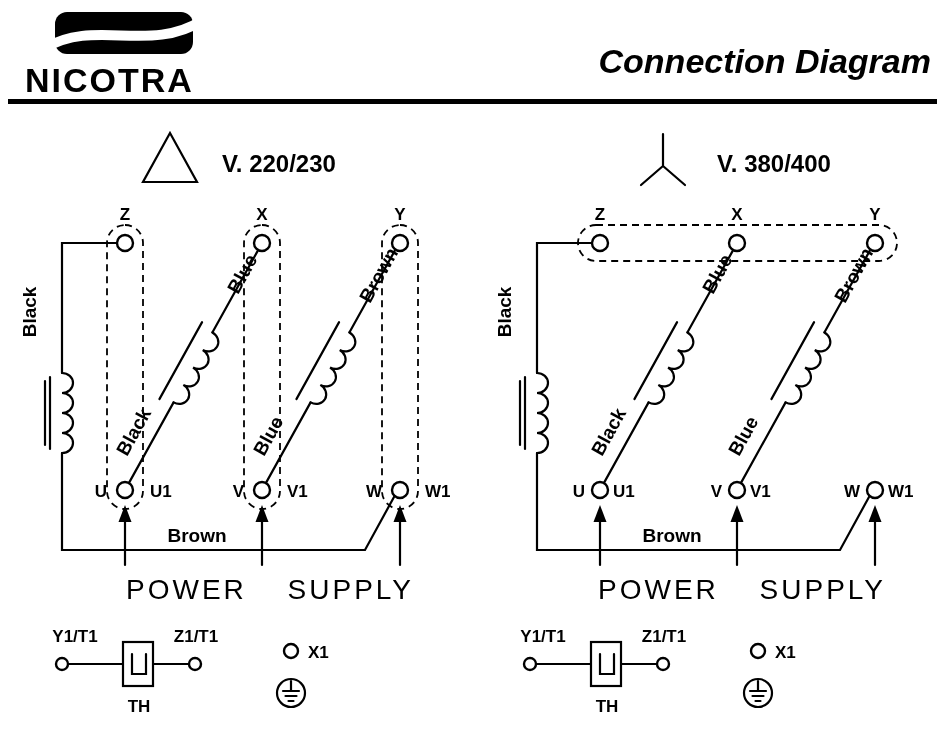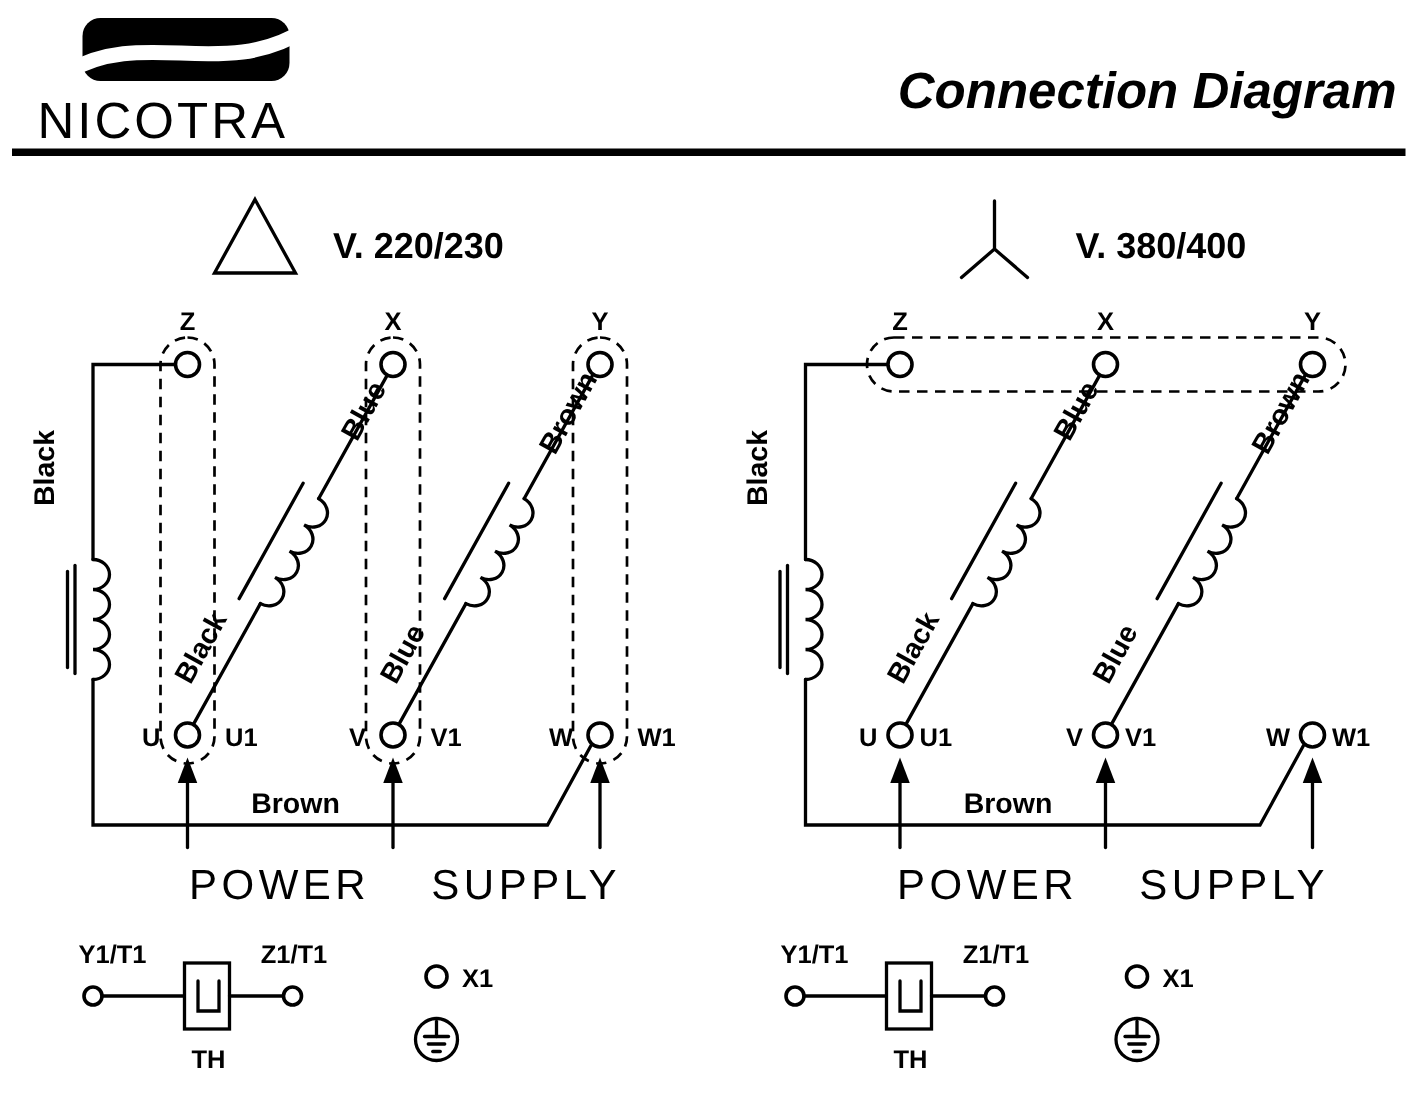--- a/index.html
+++ b/index.html
@@ -1,21 +1,21 @@
 <!DOCTYPE html>
 <html><head>
 <meta charset="utf-8">
 <style>
   html,body{margin:0;padding:0}
   body{
     width:945px;height:741px;position:relative;overflow:hidden;
     background:#ffffff;font-family:"Liberation Sans",sans-serif;color:#000;
   }
   .brand{position:absolute;left:25px;top:8px;width:200px}
-  .brand-name{font-size:34px;font-weight:normal;letter-spacing:2px;line-height:1;margin-top:1px}
+  .brand-name{font-size:34px;font-weight:bold;letter-spacing:2px;line-height:1;margin-top:1px}
   .page-title{
     position:absolute;right:14px;top:42px;font-size:34px;font-weight:bold;
     font-style:italic;white-space:nowrap;
   }
   .rule{position:absolute;left:8px;top:99px;width:929px;height:5px;background:#000}
   svg.diagram{position:absolute;left:0;top:0}
   .ln{stroke:#000;stroke-width:2.2;fill:none;stroke-linecap:round}
   .dash{stroke:#000;stroke-width:1.8;fill:none;stroke-dasharray:7 5}
   .term{fill:#fff;stroke:#000;stroke-width:2.4}
   text{fill:#000;stroke:none}

